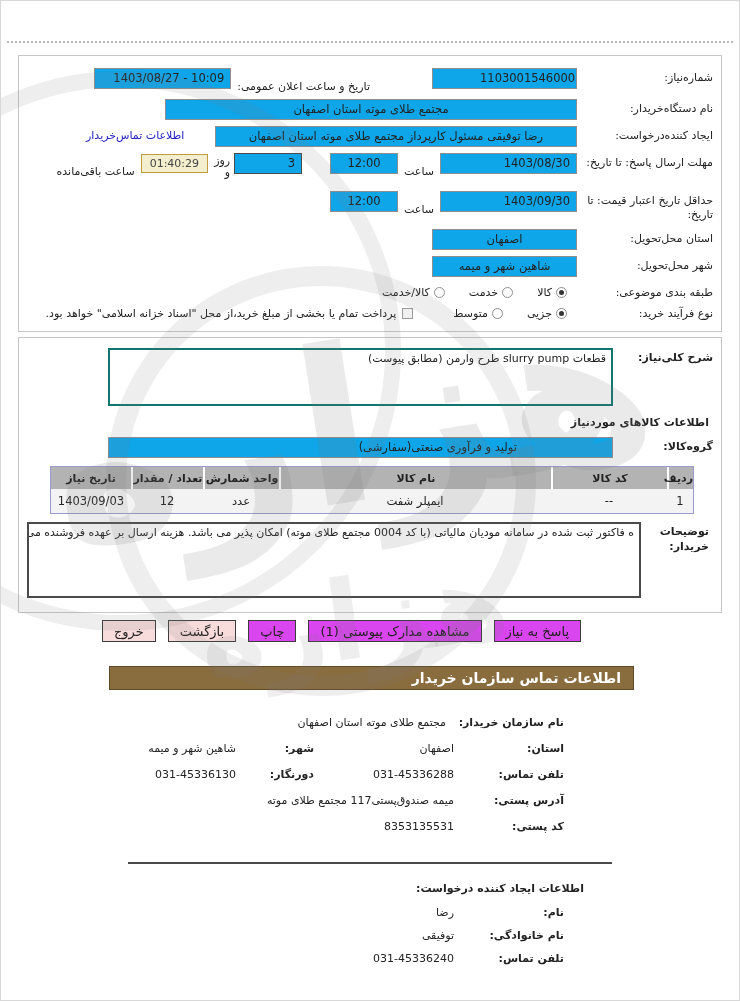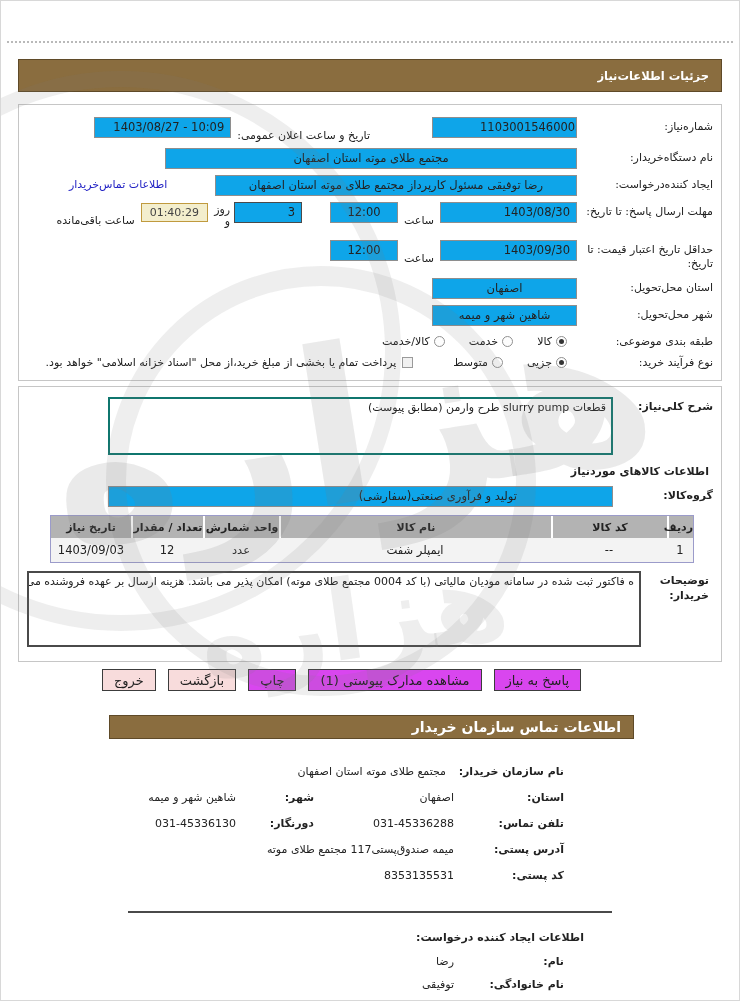--- a/index.html
+++ b/index.html
@@ -91,44 +91,41 @@
 
   <div class="wm">
     <div class="wm-circle wm-c1"></div>
     <div class="wm-circle wm-c2"></div>
     <div class="wm-word w1">هزاره</div>
     <div class="wm-word w2">هزاره</div>
   </div>
 
   <div class="dotted-sep"></div>
 
-  <div class="brown-bar bar1">
-    <span>جزئیات اطلاعات‌نیاز</span>
-  </div>
 
   <div class="box box1">
 
     <div class="frow">
       <div class="lblcol">شماره‌نیاز:</div>
       <div class="inp num w145">1103001546000384</div>
       <div style="width:56px"></div>
       <div class="small-lbl">تاریخ و ساعت اعلان عمومی:</div>
       <div class="inp w137"><span class="ltr">1403/08/27 - 10:09</span></div>
     </div>
 
     <div class="frow">
       <div class="lblcol">نام دستگاه‌خریدار:</div>
       <div class="inp center w412">مجتمع طلای موته استان اصفهان</div>
     </div>
 
     <div class="frow">
       <div class="lblcol">ایجاد کننده‌درخواست:</div>
       <div class="inp center w362">رضا توفیقی مسئول کارپرداز مجتمع طلای موته استان اصفهان</div>
       <div style="flex:1"></div>
-      <div class="link" style="margin-left:42px;">اطلاعات تماس‌خریدار</div>
+      <div class="link" style="margin-left:59px;">اطلاعات تماس‌خریدار</div>
     </div>
 
     <div class="frow" style="min-height:32px">
       <div class="lblcol">مهلت ارسال پاسخ: تا تاریخ:</div>
       <div class="inp num w137">1403/08/30</div>
       <div class="small-lbl">ساعت</div>
       <div class="inp center w68">12:00</div>
       <div style="width:28px"></div>
       <div class="inp num w68" style="border-color:#4a4a4a">3</div>
       <div class="dayword">روز و</div>

